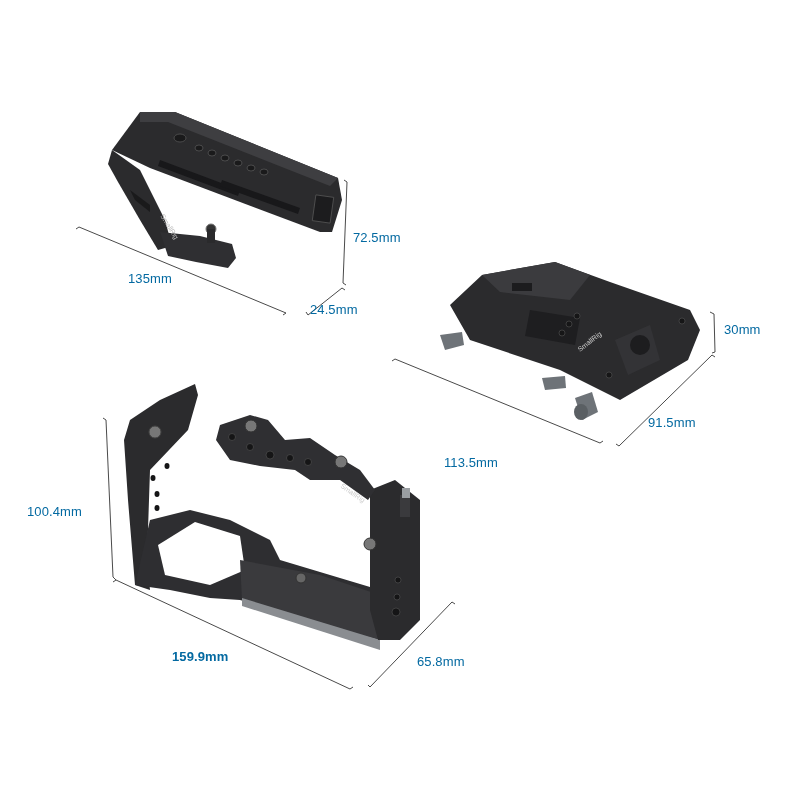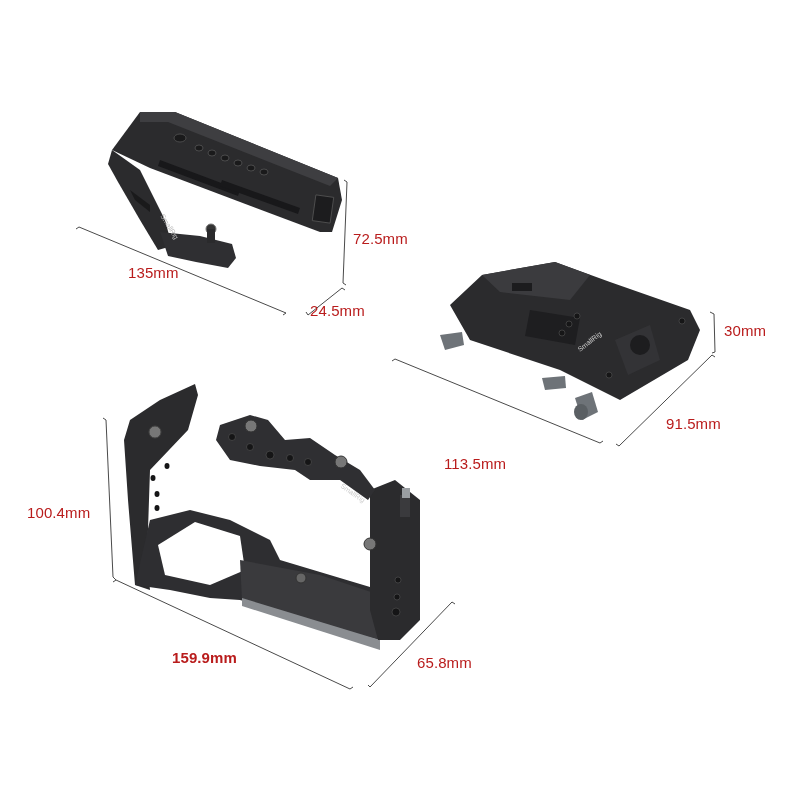--- a/index.html
+++ b/index.html
@@ -1,18 +1,18 @@
 <!DOCTYPE html>
 <html><head>
 <meta charset="utf-8">
 <style>
   html, body { margin: 0; padding: 0; background: #ffffff; }
   body { width: 800px; height: 800px; position: relative; overflow: hidden; font-family: "Liberation Sans", "DejaVu Sans", sans-serif; }
   .stage { position: absolute; left: 0; top: 0; width: 800px; height: 800px; }
-  .dim-label { position: absolute; font-size: 15px; color: #b91c1c; white-space: nowrap; letter-spacing: 0.1px; }
+  .dim-label { position: absolute; font-size: 13px; color: #0369a1; white-space: nowrap; letter-spacing: 0.1px; }
   svg.art { position: absolute; left: 0; top: 0; }
 </style>
 </head>
 <body>
 
 <div class="stage">
 
   <svg class="art" width="800" height="800" viewBox="0 0 800 800">
 
     <g>
@@ -125,25 +125,25 @@
       <path d="M616,444 L619,446 L712,355 L715,357"></path>
 
       <path d="M103,418 L106,420 L113,577 L116,580"></path>
 
       <path d="M113,582 L116,580 L350,689 L353,687"></path>
 
       <path d="M368,685 L370,687 L452,602 L455,604"></path>
     </g>
   </svg>
 
-  <div class="dim-label" style="left:128px; top:264px;">135mm</div>
+  <div class="dim-label" style="left:128px; top:271px;">135mm</div>
   <div class="dim-label" style="left:353px; top:230px;">72.5mm</div>
   <div class="dim-label" style="left:310px; top:302px;">24.5mm</div>
 
   <div class="dim-label" style="left:444px; top:415px;margin-top:40px;">113.5mm</div>
   <div class="dim-label" style="left:724px; top:322px;">30mm</div>
-  <div class="dim-label" style="left:666px; top:415px;text-align:center;">91.5mm</div>
+  <div class="dim-label" style="left:648px; top:415px;text-align:center;">91.5mm</div>
 
   <div class="dim-label" style="left:27px; top:504px;">100.4mm</div>
   <div class="dim-label" style="left:172px; top:649px;font-weight:bold;">159.9mm</div>
   <div class="dim-label" style="left:417px; top:654px;">65.8mm</div>
 
 </div>
 
 </body></html>

